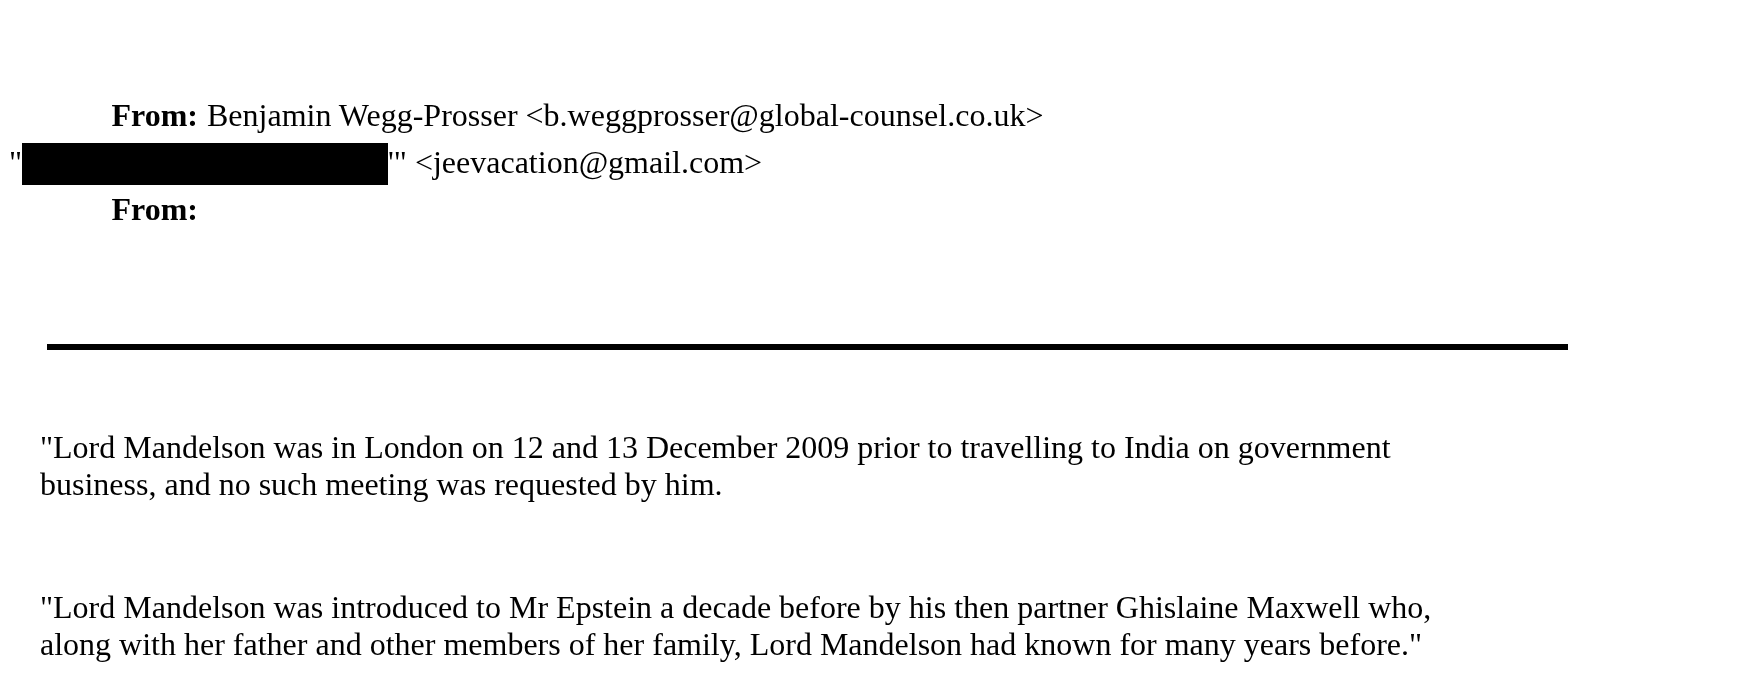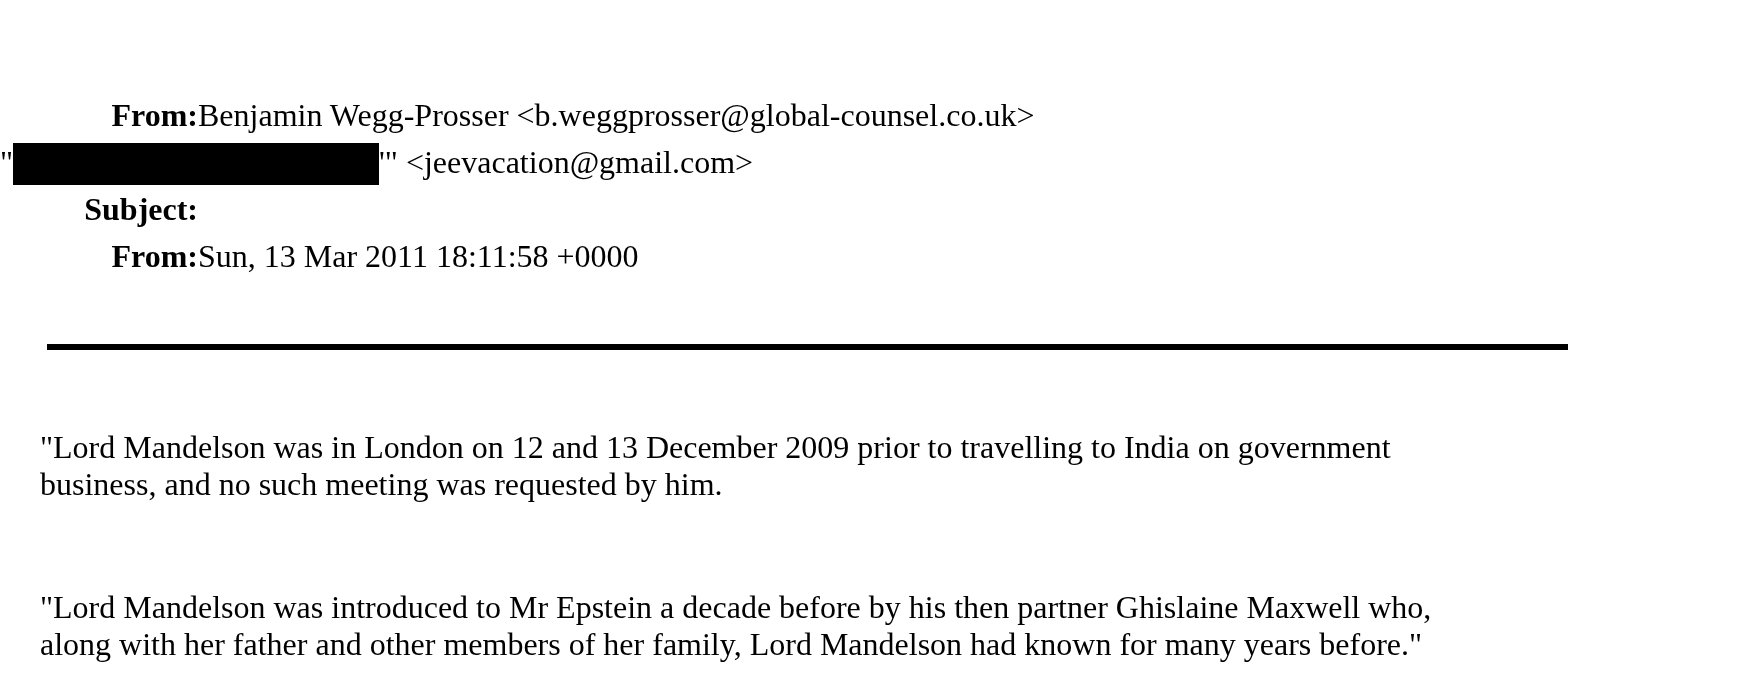--- a/index.html
+++ b/index.html
@@ -27,20 +27,21 @@
     line-height: 47px;
     white-space: pre;
   }
   .header-label {
     width: 198px;
     text-align: right;
     font-weight: bold;
     flex: 0 0 auto;
   }
   .header-value {
+    margin-left: 9px;
   }
   .redaction-bar {
     display: inline-block;
     width: 366px;
     height: 42px;
     background: #000000;
     vertical-align: -12px;
   }
   .separator-rule {
     position: absolute;
@@ -76,28 +77,23 @@
 
     <div class="header-row">
       <span class="header-label">From:</span>
       <span class="header-value">Benjamin Wegg-Prosser &lt;b.weggprosser@global-counsel.co.uk&gt;</span>
     </div>
 
     <div class="header-row">
       <span class="header-value"><span>"</span><span class="redaction-bar"></span><span>'" &lt;jeevacation@gmail.com&gt;</span></span>
     </div>
 
-    <div class="header-row">
-      <span class="header-label">Subject:</span>
-      <span class="header-value"></span>
-    </div>
 
     <div class="header-row">
       <span class="header-label">From:</span>
-      <span class="header-value">Sun, 13 Mar 2011 18:11:58 +0000</span>
     </div>
 
   </div>
 
   <div class="separator-rule"></div>
 
   <div class="email-body">
     <p>"Lord Mandelson was in London on 12 and 13 December 2009 prior to travelling to India on government
 business, and no such meeting was requested by him.</p>
     <p>"Lord Mandelson was introduced to Mr Epstein a decade before by his then partner Ghislaine Maxwell who,

